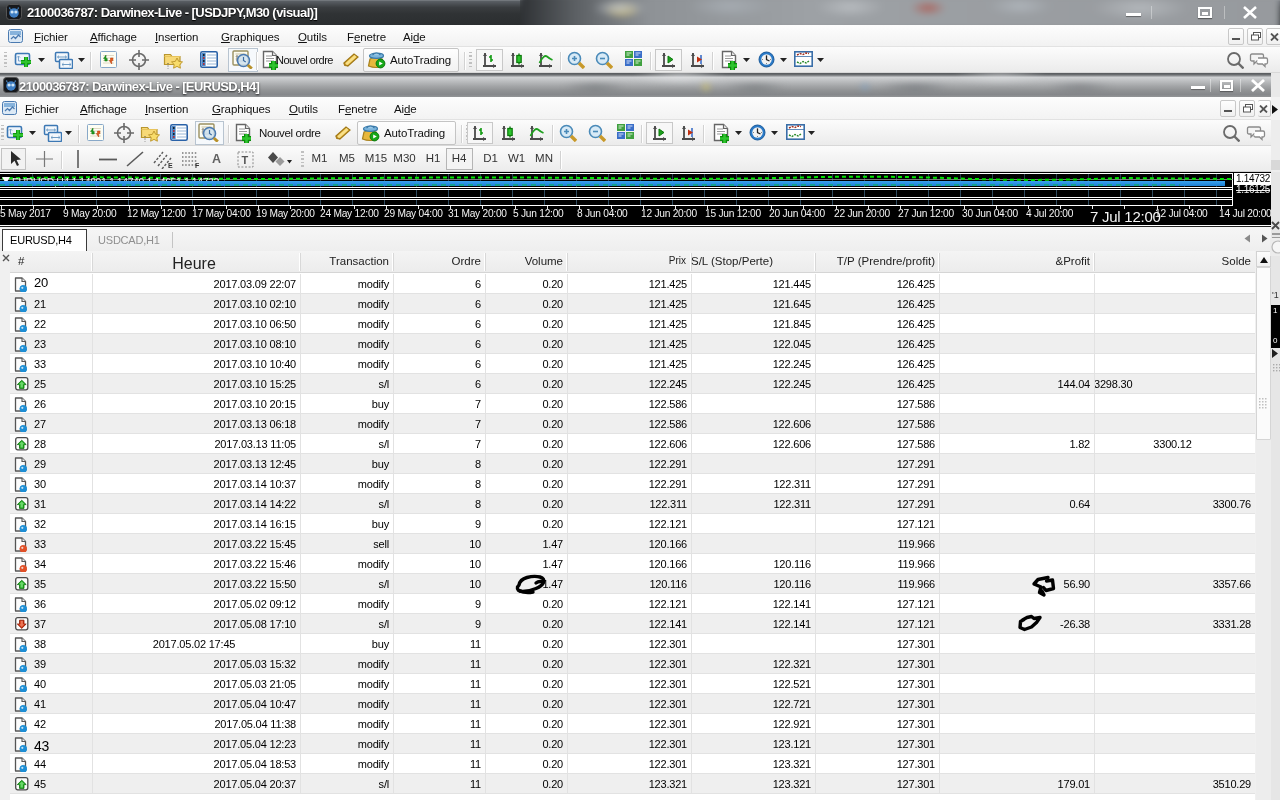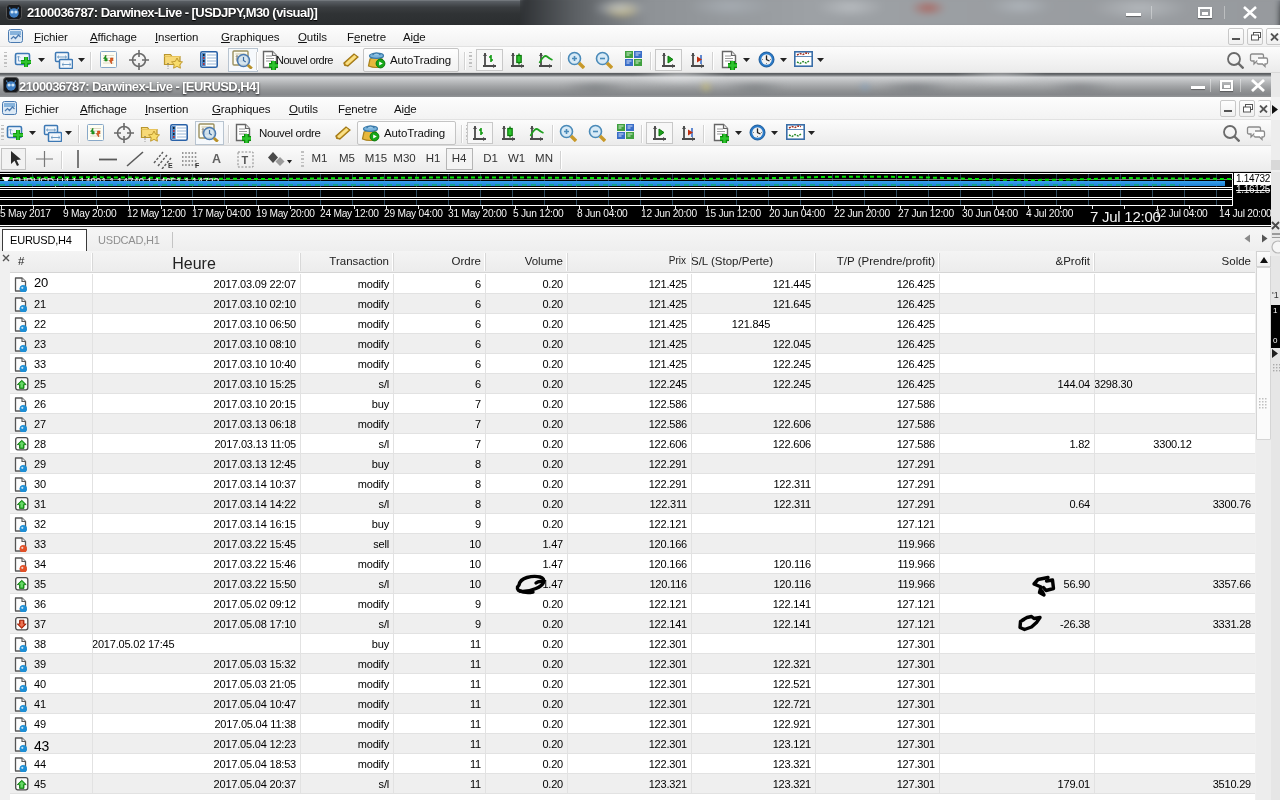--- a/index.html
+++ b/index.html
@@ -659,21 +659,21 @@
       <path d="M8 1 v3.5 h3.5" fill="#eee" stroke="#555" stroke-width="1.1"></path>
       <circle cx="9.3" cy="11.8" r="3.4" fill="#1e8ed4" stroke="#1e8ed4"></circle>
       <circle cx="8.3" cy="10.8" r="1.1" fill="#fff" fill-opacity="0.75"></circle>
     </svg>
 <div class="a txt" style="left:34px;top:318px;font-size:11px;color:#000;letter-spacing:-0.2px">22</div>
 <div class="a txt" style="left:92px;top:318px;width:204px;text-align:right;font-size:11px;color:#000;letter-spacing:-0.2px">2017.03.10 06:50</div>
 <div class="a txt" style="left:300px;top:318px;width:89px;text-align:right;font-size:11px;color:#000;letter-spacing:-0.2px">modify</div>
 <div class="a txt" style="left:393px;top:318px;width:88px;text-align:right;font-size:11px;color:#000;letter-spacing:-0.2px">6</div>
 <div class="a txt" style="left:485px;top:318px;width:78px;text-align:right;font-size:11px;color:#000;letter-spacing:-0.2px">0.20</div>
 <div class="a txt" style="left:567px;top:318px;width:120px;text-align:right;font-size:11px;color:#000;letter-spacing:-0.2px">121.425</div>
-<div class="a txt" style="left:691px;top:318px;width:120px;text-align:center;font-size:11px;color:#000;letter-spacing:-0.2px">121.845</div>
+<div class="a txt" style="left:691px;top:318px;width:120px;text-align:right;font-size:11px;color:#000;letter-spacing:-0.2px">121.845</div>
 <div class="a txt" style="left:815px;top:318px;width:120px;text-align:right;font-size:11px;color:#000;letter-spacing:-0.2px">126.425</div>
 <div class="a" style="left:10px;top:334px;width:1245px;height:20px;background:#efefef;border-bottom:1px solid #e2e2e2"></div>
 <svg class="a" style="left:14px;top:337px;" width="13" height="15" viewBox="0 0 13 15">
       <path d="M1.5 1 h6.5 l3.5 3.5 V14 h-10 Z" fill="#fdfdfd" stroke="#555" stroke-width="1.3" stroke-linejoin="round"></path>
       <path d="M8 1 v3.5 h3.5" fill="#eee" stroke="#555" stroke-width="1.1"></path>
       <circle cx="9.3" cy="11.8" r="3.4" fill="#1e8ed4" stroke="#1e8ed4"></circle>
       <circle cx="8.3" cy="10.8" r="1.1" fill="#fff" fill-opacity="0.75"></circle>
     </svg>
 <div class="a txt" style="left:34px;top:338px;font-size:11px;color:#000;letter-spacing:-0.2px">23</div>
 <div class="a txt" style="left:92px;top:338px;width:204px;text-align:right;font-size:11px;color:#000;letter-spacing:-0.2px">2017.03.10 08:10</div>
@@ -895,21 +895,21 @@
 <div class="a txt" style="left:939px;top:618px;width:151px;text-align:right;font-size:11px;color:#000;letter-spacing:-0.2px">-26.38</div>
 <div class="a txt" style="left:1094px;top:618px;width:157px;text-align:right;font-size:11px;color:#000;letter-spacing:-0.2px">3331.28</div>
 <div class="a" style="left:10px;top:634px;width:1245px;height:20px;background:#ffffff;border-bottom:1px solid #e2e2e2"></div>
 <svg class="a" style="left:14px;top:637px;" width="13" height="15" viewBox="0 0 13 15">
       <path d="M1.5 1 h6.5 l3.5 3.5 V14 h-10 Z" fill="#fdfdfd" stroke="#555" stroke-width="1.3" stroke-linejoin="round"></path>
       <path d="M8 1 v3.5 h3.5" fill="#eee" stroke="#555" stroke-width="1.1"></path>
       <circle cx="9.3" cy="11.8" r="3.4" fill="#1e8ed4" stroke="#1e8ed4"></circle>
       <circle cx="8.3" cy="10.8" r="1.1" fill="#fff" fill-opacity="0.75"></circle>
     </svg>
 <div class="a txt" style="left:34px;top:638px;font-size:11px;color:#000;letter-spacing:-0.2px">38</div>
-<div class="a txt" style="left:92px;top:638px;width:204px;text-align:left;font-size:11px;color:#000;letter-spacing:-0.2px">2017.05.02 17:45</div>
+<div class="a txt" style="left:92px;top:638px;width:204px;text-align:center;font-size:11px;color:#000;letter-spacing:-0.2px">2017.05.02 17:45</div>
 <div class="a txt" style="left:300px;top:638px;width:89px;text-align:right;font-size:11px;color:#000;letter-spacing:-0.2px">buy</div>
 <div class="a txt" style="left:393px;top:638px;width:88px;text-align:right;font-size:11px;color:#000;letter-spacing:-0.2px">11</div>
 <div class="a txt" style="left:485px;top:638px;width:78px;text-align:right;font-size:11px;color:#000;letter-spacing:-0.2px">0.20</div>
 <div class="a txt" style="left:567px;top:638px;width:120px;text-align:right;font-size:11px;color:#000;letter-spacing:-0.2px">122.301</div>
 <div class="a txt" style="left:815px;top:638px;width:120px;text-align:right;font-size:11px;color:#000;letter-spacing:-0.2px">127.301</div>
 <div class="a" style="left:10px;top:654px;width:1245px;height:20px;background:#efefef;border-bottom:1px solid #e2e2e2"></div>
 <svg class="a" style="left:14px;top:657px;" width="13" height="15" viewBox="0 0 13 15">
       <path d="M1.5 1 h6.5 l3.5 3.5 V14 h-10 Z" fill="#fdfdfd" stroke="#555" stroke-width="1.3" stroke-linejoin="round"></path>
       <path d="M8 1 v3.5 h3.5" fill="#eee" stroke="#555" stroke-width="1.1"></path>
       <circle cx="9.3" cy="11.8" r="3.4" fill="#1e8ed4" stroke="#1e8ed4"></circle>
@@ -953,21 +953,21 @@
 <div class="a txt" style="left:567px;top:698px;width:120px;text-align:right;font-size:11px;color:#000;letter-spacing:-0.2px">122.301</div>
 <div class="a txt" style="left:691px;top:698px;width:120px;text-align:right;font-size:11px;color:#000;letter-spacing:-0.2px">122.721</div>
 <div class="a txt" style="left:815px;top:698px;width:120px;text-align:right;font-size:11px;color:#000;letter-spacing:-0.2px">127.301</div>
 <div class="a" style="left:10px;top:714px;width:1245px;height:20px;background:#ffffff;border-bottom:1px solid #e2e2e2"></div>
 <svg class="a" style="left:14px;top:717px;" width="13" height="15" viewBox="0 0 13 15">
       <path d="M1.5 1 h6.5 l3.5 3.5 V14 h-10 Z" fill="#fdfdfd" stroke="#555" stroke-width="1.3" stroke-linejoin="round"></path>
       <path d="M8 1 v3.5 h3.5" fill="#eee" stroke="#555" stroke-width="1.1"></path>
       <circle cx="9.3" cy="11.8" r="3.4" fill="#1e8ed4" stroke="#1e8ed4"></circle>
       <circle cx="8.3" cy="10.8" r="1.1" fill="#fff" fill-opacity="0.75"></circle>
     </svg>
-<div class="a txt" style="left:34px;top:718px;font-size:11px;color:#000;letter-spacing:-0.2px">49</div>
+<div class="a txt" style="left:34px;top:718px;font-size:11px;color:#000;letter-spacing:-0.2px">42</div>
 <div class="a txt" style="left:92px;top:718px;width:204px;text-align:right;font-size:11px;color:#000;letter-spacing:-0.2px">2017.05.04 11:38</div>
 <div class="a txt" style="left:300px;top:718px;width:89px;text-align:right;font-size:11px;color:#000;letter-spacing:-0.2px">modify</div>
 <div class="a txt" style="left:393px;top:718px;width:88px;text-align:right;font-size:11px;color:#000;letter-spacing:-0.2px">11</div>
 <div class="a txt" style="left:485px;top:718px;width:78px;text-align:right;font-size:11px;color:#000;letter-spacing:-0.2px">0.20</div>
 <div class="a txt" style="left:567px;top:718px;width:120px;text-align:right;font-size:11px;color:#000;letter-spacing:-0.2px">122.301</div>
 <div class="a txt" style="left:691px;top:718px;width:120px;text-align:right;font-size:11px;color:#000;letter-spacing:-0.2px">122.921</div>
 <div class="a txt" style="left:815px;top:718px;width:120px;text-align:right;font-size:11px;color:#000;letter-spacing:-0.2px">127.301</div>
 <div class="a" style="left:10px;top:734px;width:1245px;height:20px;background:#efefef;border-bottom:1px solid #e2e2e2"></div>
 <svg class="a" style="left:14px;top:737px;" width="13" height="15" viewBox="0 0 13 15">
       <path d="M1.5 1 h6.5 l3.5 3.5 V14 h-10 Z" fill="#fdfdfd" stroke="#555" stroke-width="1.3" stroke-linejoin="round"></path>

